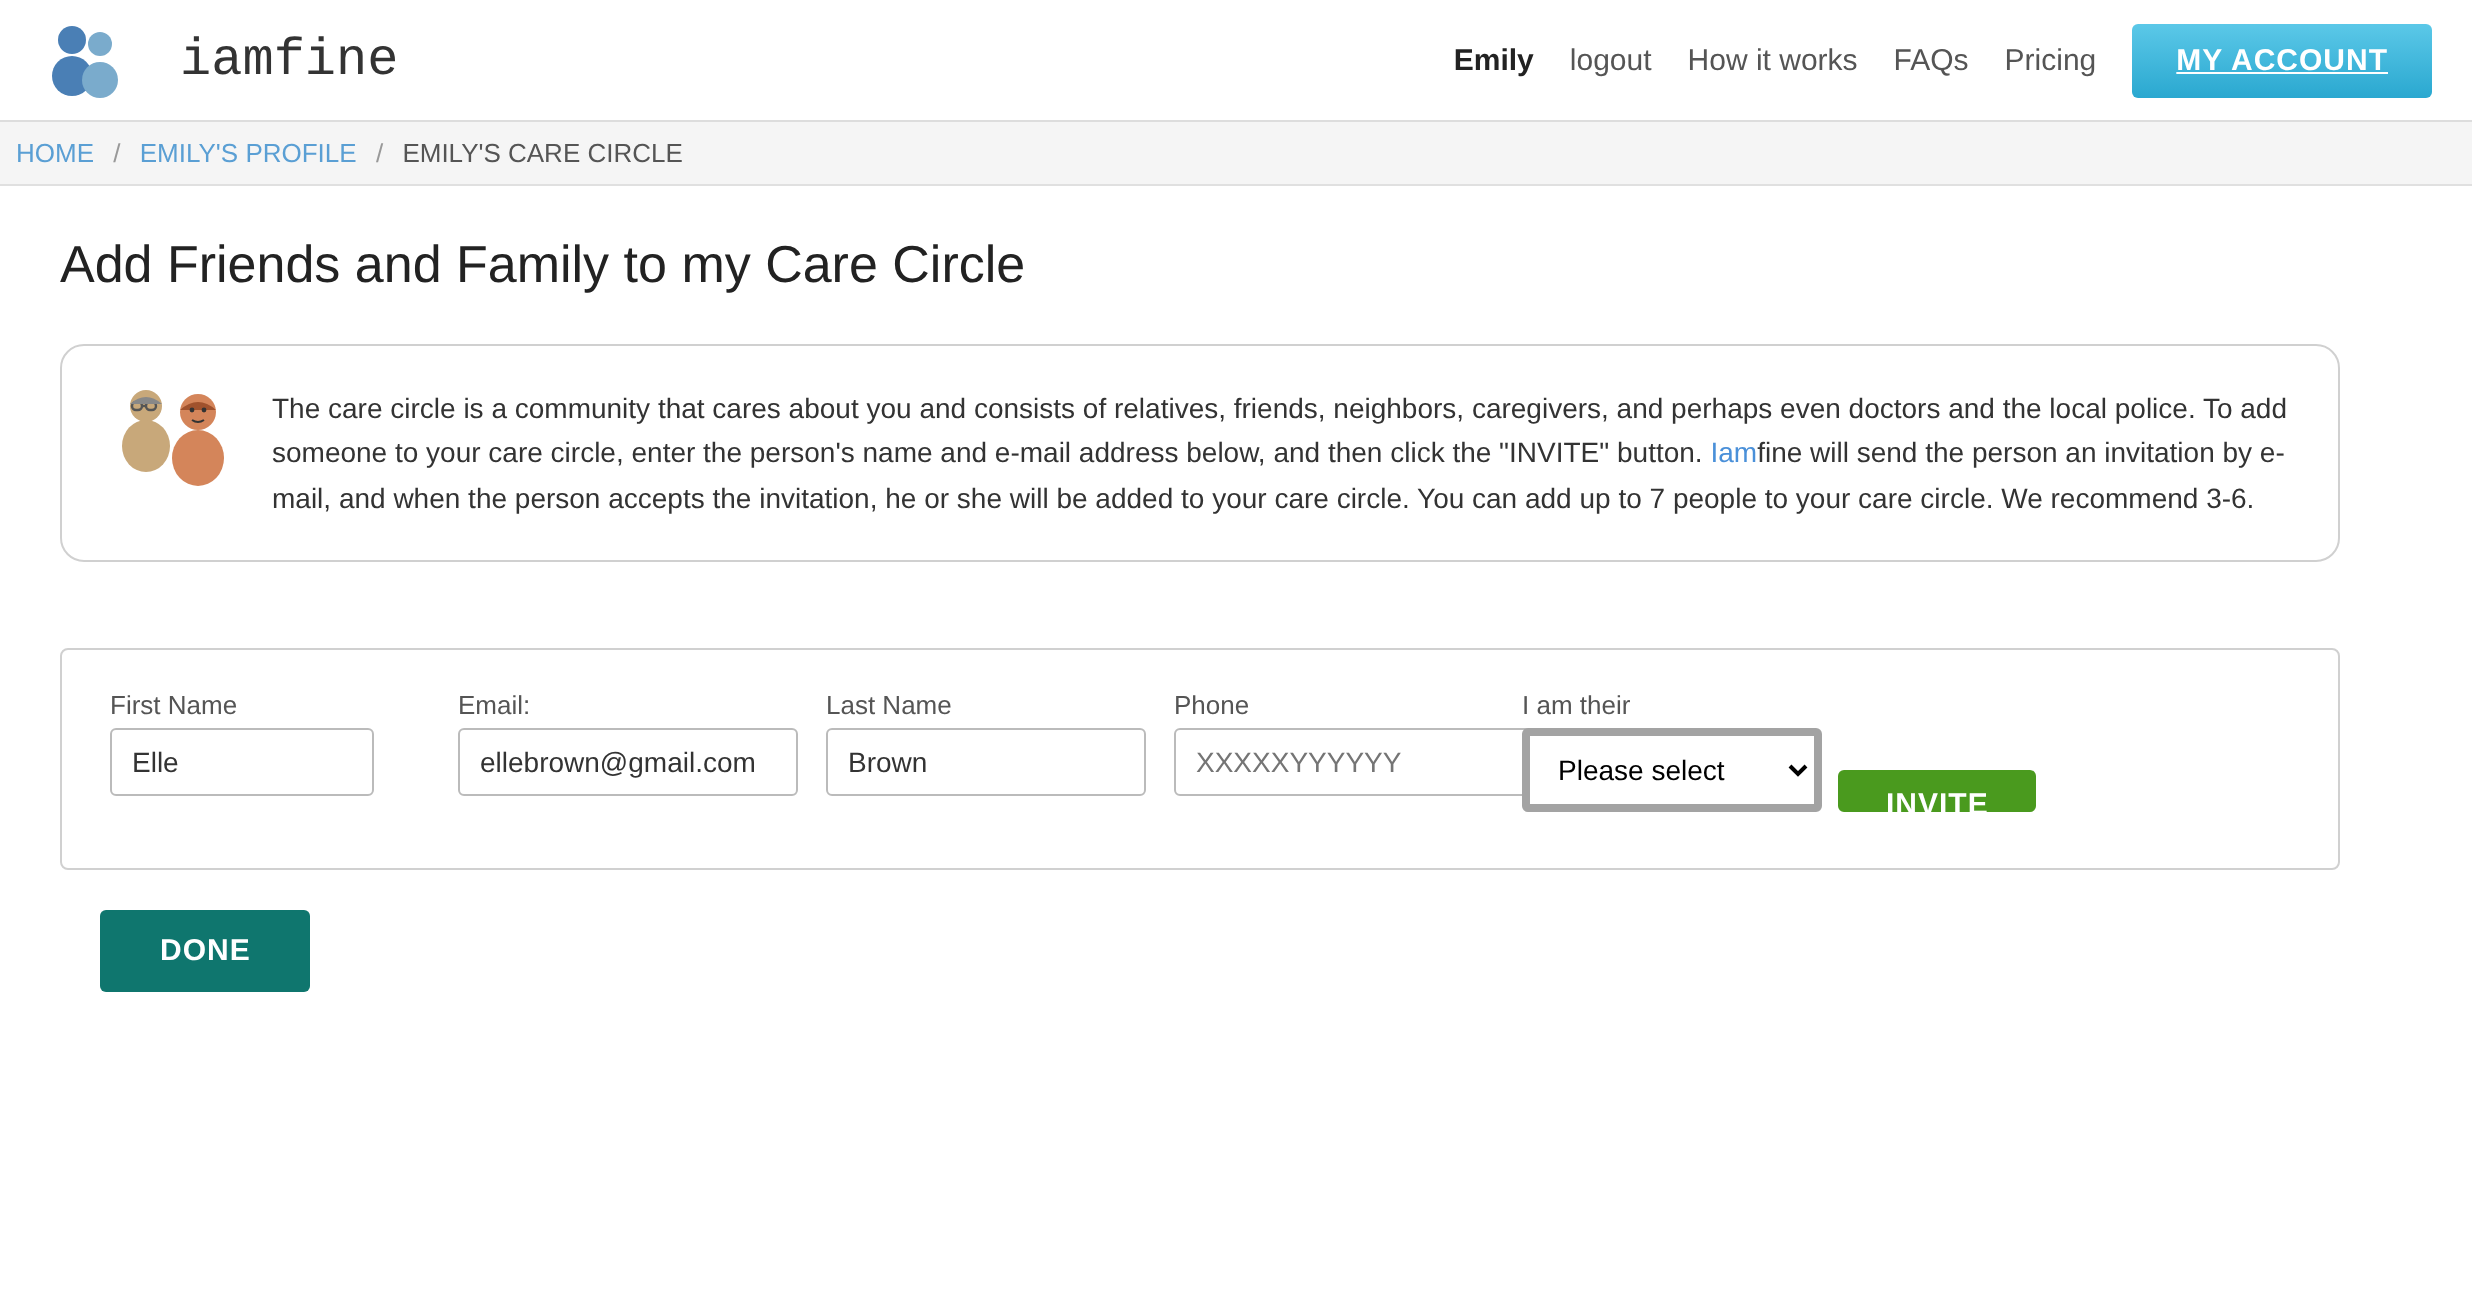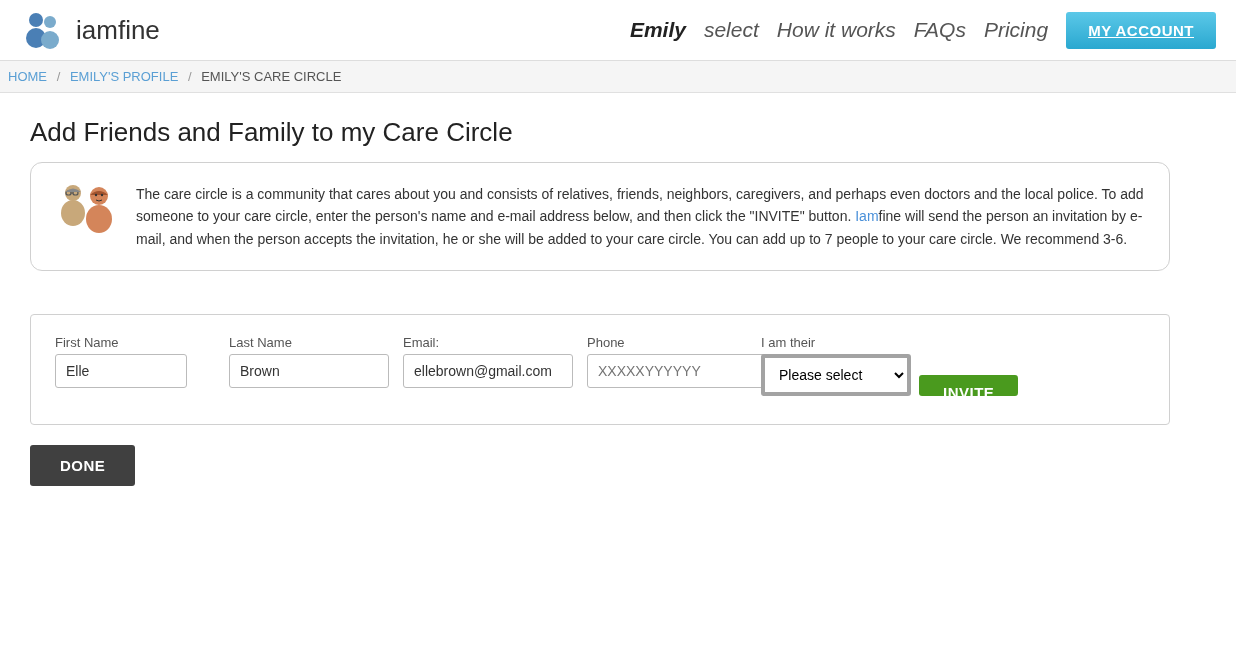--- a/index.html
+++ b/index.html
@@ -10,40 +10,40 @@
       display: flex;
       align-items: center;
       justify-content: space-between;
       padding: 10px 20px;
       border-bottom: 1px solid #ddd;
       background: #fff;
     }
     .logo {
       display: flex;
       align-items: center;
-      gap: 8px;
-      text-decoration: none;
+      gap: 22px;
+      text-decoration: none;
+      font-family: Liberation Mono, monospace;
     }
     .logo-text {
       font-size: 26px;
       color: #333;
     }
     .logo-text span.iam { font-weight: normal; }
     .logo-text span.fine { font-weight: normal; }
     .nav {
       display: flex;
       align-items: center;
       gap: 18px;
     }
     .nav-item {
       color: #555;
       text-decoration: none;
-      font-size: 21px;
-      cursor: pointer;
-      font-style: italic;
+      font-size: 15px;
+      cursor: pointer;
     }
     .nav-item.bold {
       font-weight: bold;
       color: #222;
     }
     .my-account-btn {
       background: linear-gradient(to bottom, #5bc8e8, #2aa8d0);
       color: #fff;
       border: none;
       padding: 10px 22px;
@@ -72,21 +72,21 @@
 
     
     .main {
       padding: 24px 30px;
       max-width: 1200px;
     }
     .page-title {
       font-size: 26px;
       font-weight: normal;
       color: #222;
-      margin-bottom: 14px;
+      margin-bottom: 24px;
     }
 
     
     .info-box {
       border: 1px solid #d0d0d0;
       border-radius: 12px;
       padding: 20px 24px;
       background: #fff;
       margin-bottom: 20px;
       display: flex;
@@ -156,50 +156,51 @@
       font-weight: bold;
       cursor: pointer;
       border-radius: 3px;
       letter-spacing: 0.5px;
       height: 21px;
       align-self: flex-end;
     }
 
     
     .done-btn {
-      background: #404040;
+      background: #0f766e;
       color: #fff;
       border: none;
       padding: 12px 30px;
       font-size: 15px;
       font-weight: bold;
       cursor: pointer;
       border-radius: 3px;
       letter-spacing: 0.5px;
+      margin-left: 20px;
     }
   </style>
 </head>
 <body>
 
 <div class="header">
   <div class="logo">
     <svg class="logo-svg" width="48" height="40" viewBox="0 0 48 40">
 
       <circle cx="16" cy="10" r="7" fill="#4a7fb5"></circle>
       <ellipse cx="16" cy="28" rx="10" ry="10" fill="#4a7fb5"></ellipse>
       <circle cx="30" cy="12" r="6" fill="#7aabcc"></circle>
       <ellipse cx="30" cy="30" rx="9" ry="9" fill="#7aabcc"></ellipse>
     </svg>
     <span class="logo-text">
       <span class="iam">iam</span><span class="fine">fine</span>
     </span>
   </div>
   <div class="nav">
     <span class="nav-item bold">Emily</span>
-    <span class="nav-item">select</span>
+    <span class="nav-item">logout</span>
     <span class="nav-item">How it works</span>
     <span class="nav-item">FAQs</span>
     <span class="nav-item">Pricing</span>
     <button class="my-account-btn">MY ACCOUNT</button>
   </div>
 </div>
 
 <div class="breadcrumb">
   <a href="#">HOME</a>
   <span class="sep">/</span>
@@ -240,27 +241,27 @@
     </div>
   </div>
 
   
   <div class="form-box">
     <div class="form-row-labels">
       <div class="field-group" style="width:160px">
         <label class="field-label">First Name</label>
         <input type="text" class="field-input field-firstname" value="Elle" style="">
       </div>
+      <div class="field-group" style="width:170px">
+        <label class="field-label">Email:</label>
+        <input type="email" class="field-input field-email" value="ellebrown@gmail.com" style="">
+      </div>
       <div class="field-group" style="width:160px">
         <label class="field-label">Last Name</label>
         <input type="text" class="field-input field-lastname" value="Brown" style="">
-      </div>
-      <div class="field-group" style="width:170px">
-        <label class="field-label">Email:</label>
-        <input type="email" class="field-input field-email" value="ellebrown@gmail.com" style="">
       </div>
       <div class="field-group" style="width:160px">
         <label class="field-label">Phone</label>
         <input type="text" class="field-input field-phone" placeholder="XXXXXYYYYYY" style="">
       </div>
       <div class="field-group" style="width:144px">
         <label class="field-label">I am their</label>
         <select class="field-relation">
           <option value="">Please select</option>
           <option value="parent">Parent</option>

